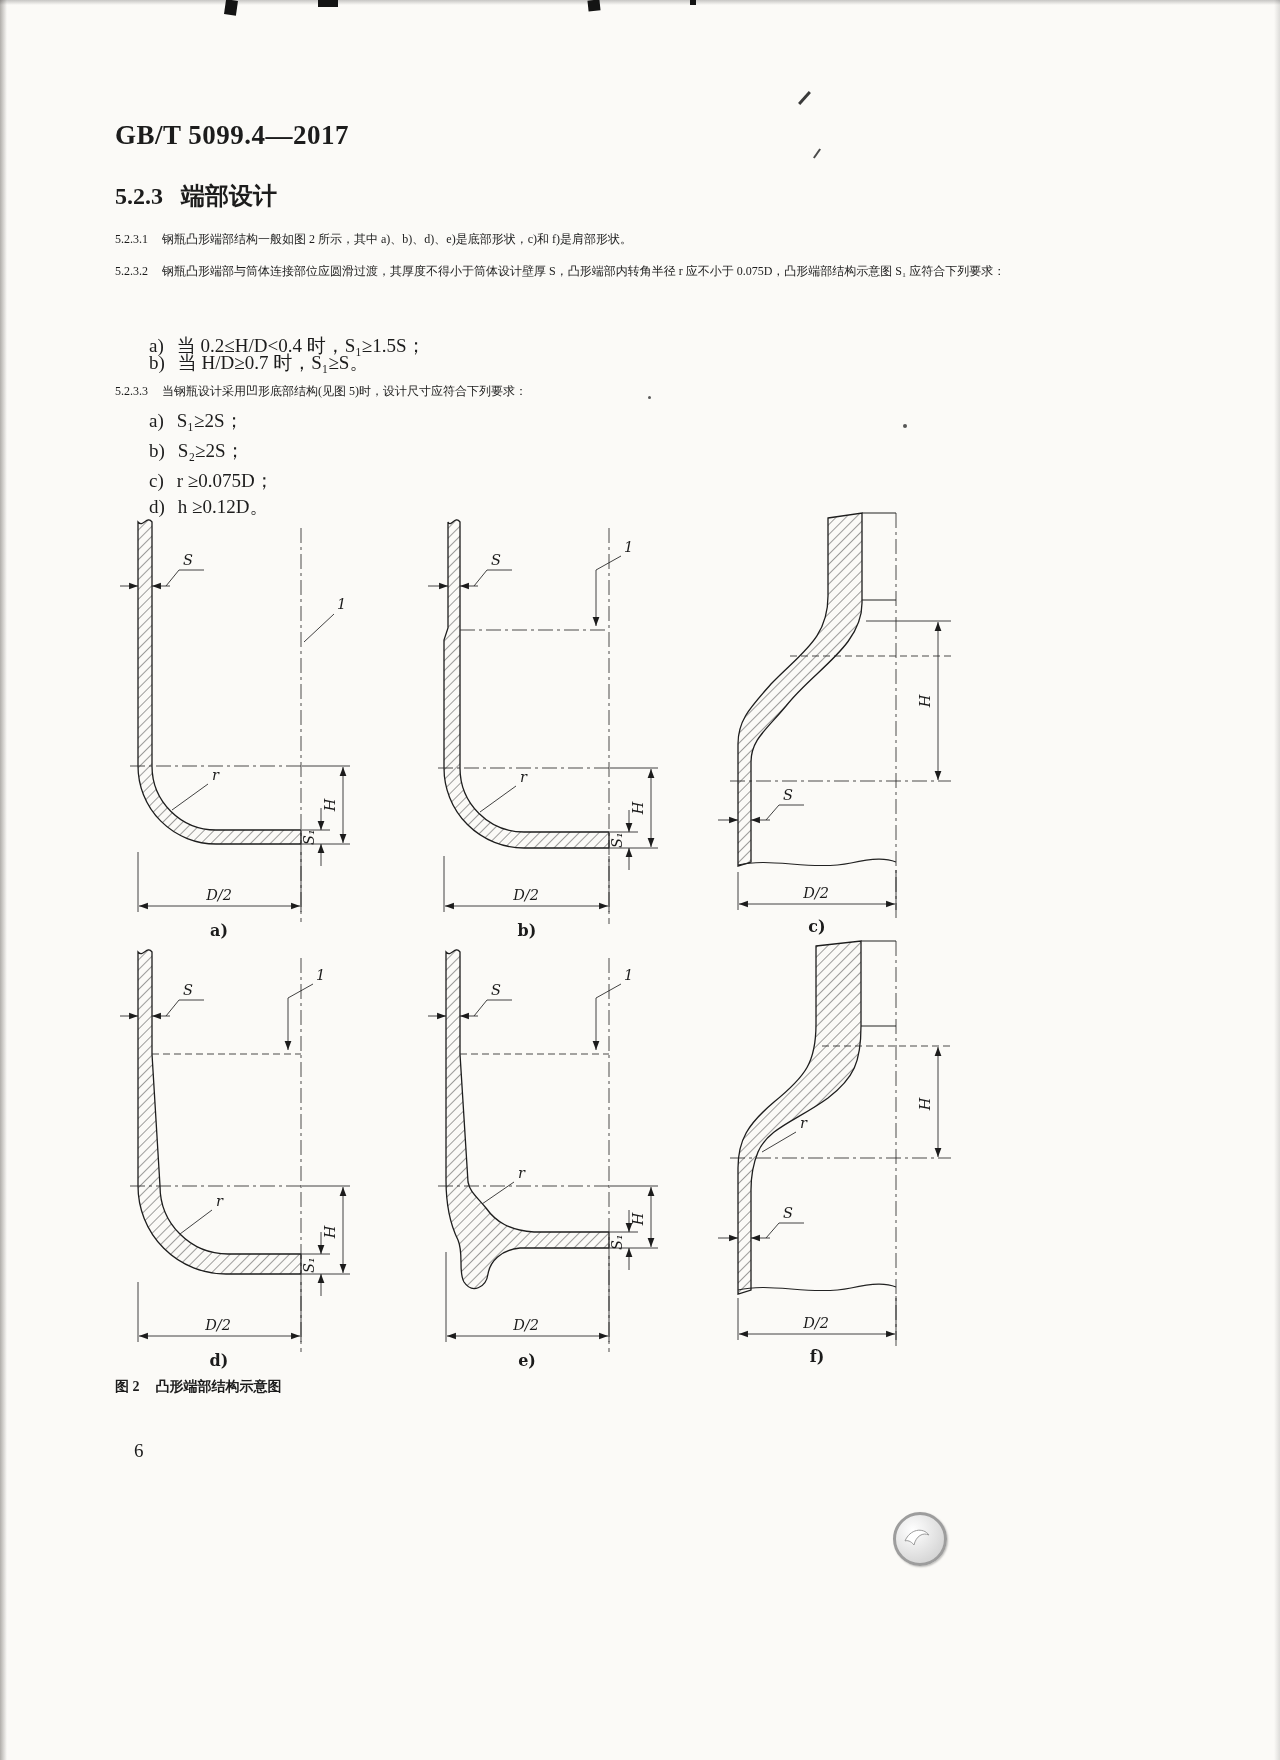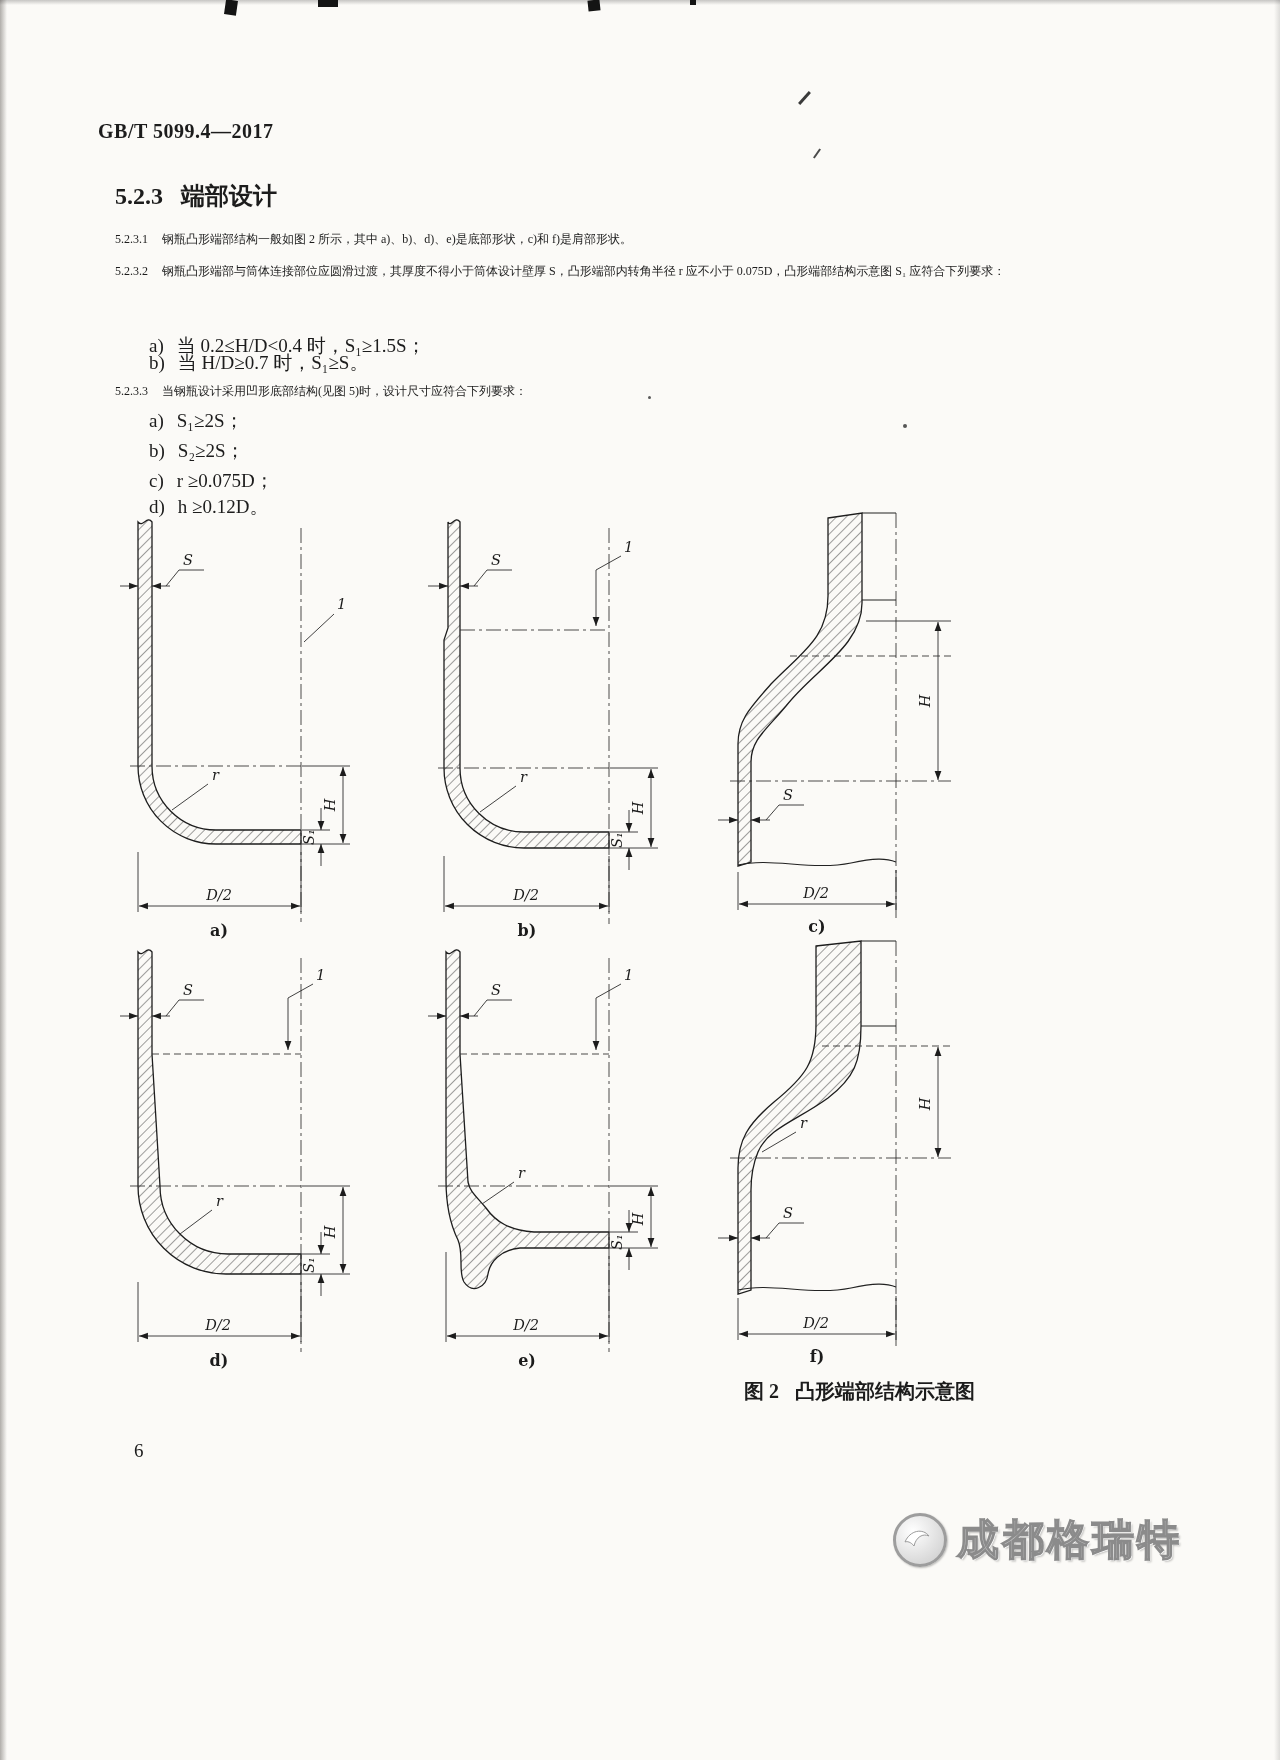--- a/index.html
+++ b/index.html
@@ -15,42 +15,42 @@
   
   .edge-left { left:0; top:0; width:7px; height:1760px;
     background:linear-gradient(to right, rgba(55,50,45,.38), rgba(55,50,45,0)); }
   .edge-top { left:0; top:0; width:1280px; height:5px;
     background:linear-gradient(to bottom, rgba(40,40,40,.25), rgba(40,40,40,0)); }
   .edge-right { right:0; top:0; width:6px; height:1760px;
     background:linear-gradient(to left, rgba(40,40,40,.14), rgba(40,40,40,0)); }
   .artifact { background:#141414; }
 
   
-  .doc-code { left:98px; top:120px; font-size:20px; font-weight:600; letter-spacing:.5px; }
+  .doc-code { left:115px; top:120px; font-size:27px; font-weight:600; letter-spacing:.5px; }
   .heading { left:115px; top:180px; font-size:24px; font-weight:bold; }
   .heading .cnum { margin-right:18px; }
   .clause { left:115px; width:1052px; font-size:12px; line-height:31px; text-align:justify; }
   .clause .cnum { margin-right:14px; }
   .li { left:149px; font-size:19px; line-height:30px; }
   .li .lbl { margin-right:13px; }
 
   
   .panel { position:absolute; }
   .panel svg { overflow:visible; }
   .panel text { font-family:"DejaVu Serif","Liberation Serif",serif; font-style:italic;
                 font-size:14.5px; fill:#1b1b1b; }
   .panel text.plabel { font-style:normal; font-weight:bold; font-size:16px; }
   .ln    { stroke:#222;    stroke-width:1.1;  fill:none; }
   .dimln { stroke:#2c2c2c; stroke-width:0.9;  fill:none; }
   .cl    { stroke:#2c2c2c; stroke-width:0.85; fill:none; stroke-dasharray:15 4 3 4; }
   .dsh   { stroke:#2c2c2c; stroke-width:0.85; fill:none; stroke-dasharray:7 4; }
   .wall  { stroke:#1d1d1d; stroke-width:1.3; }
 
-  .caption { left:115px; top:1378px; width:860px; text-align:right;
-             font-size:20px; font-weight:bold; }
+  .caption { left:115px; top:1378px; width:860px; text-align:left;
+             font-size:14px; font-weight:bold; }
   .caption .cap-label { margin-right:16px; }
   .page-num { left:134px; top:1440px; font-size:19px; }
 
   
   .watermark { left:893px; top:1512px; display:flex; align-items:center; gap:10px; }
   .wm-logo { width:48px; height:48px; border-radius:50%;
     border:3px solid #9d9d9d;
     background:radial-gradient(circle at 35% 32%, #ffffff, #c9c9c9);
     box-shadow:1px 1px 2px rgba(0,0,0,.25); }
   .wm-text {
@@ -348,14 +348,13 @@
 </div>
 
 <div class="abs page-num">6</div>
 
 <div class="abs watermark">
   <div class="wm-logo">
     <svg width="42" height="42" viewBox="0 0 42 42">
       <path d="M 9,26 C 14,14 27,12 33,20 C 27,17 20,21 18,30 C 15,26 11,25 9,26 Z" fill="#ffffff" stroke="#9a9a9a" stroke-width="1"></path>
     </svg>
   </div>
-  <div class="wm-text">成都格瑞特</div>
 </div>
 
 </body></html>

